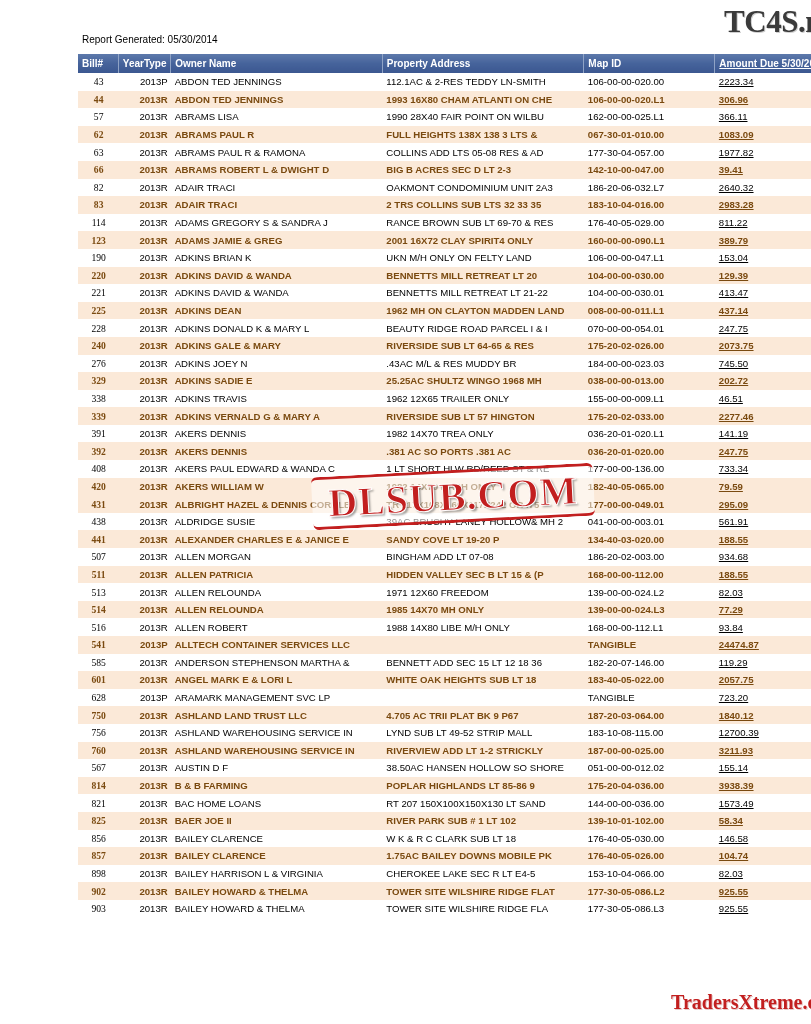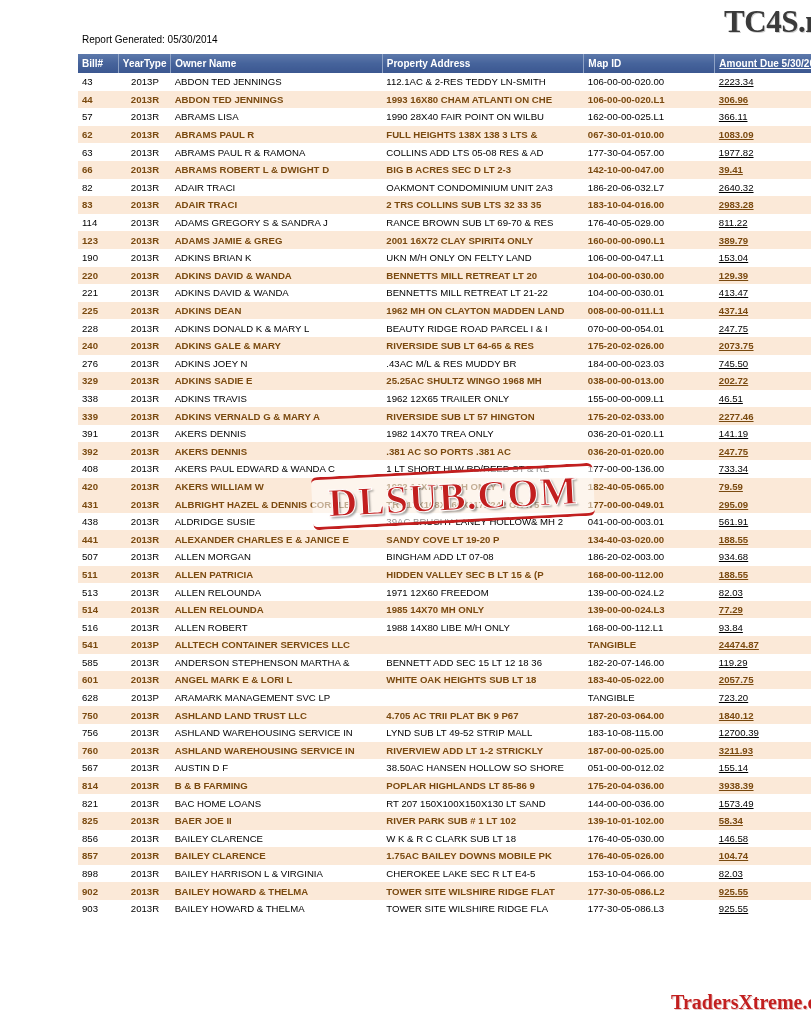--- a/index.html
+++ b/index.html
@@ -57,21 +57,21 @@
     color: #ffffff;
     font-size: 10px;
     font-weight: bold;
     text-align: left;
     padding: 4px 3px 4px 4px;
     border-right: 1px solid #8fa3c6;
     white-space: nowrap;
   }
   table.report thead th:last-child { border-right: none; }
   th.c-bill, td.c-bill { width: 40px; text-align: right; padding-right: 6px; }
-  th.c-year, td.c-year { width: 52px; text-align: center; padding-left: 6px;}
+  th.c-year, td.c-year { width: 52px; text-align: right; padding-left: 6px;}
   th.c-owner, td.c-owner { width: 210px; }
   th.c-addr, td.c-addr { width: 200px; }
   th.c-map, td.c-map { width: 130px; }
   th.c-amt, td.c-amt { width: 110px; text-align: right; padding-right: 12px; }
   th.c-bill { text-align: left; padding-left: 4px; padding-right: 3px;}
   th.c-amt { text-align: right; padding-right: 10px; text-decoration: underline;}
 
   table.report tbody td {
     padding: 3.3px 3px 3.3px 4px;
     white-space: nowrap;
@@ -83,21 +83,21 @@
     background: #ffffff;
     color: #000000;
   }
   tbody tr.even td {
     background: #fbe9d8;
     color: #7a4a10;
     font-weight: bold;
   }
   tbody tr.even td.c-bill,
   tbody tr.even td.c-year { color: #7a4a10; }
-  tbody tr td.c-bill { text-align: left; }
+  tbody tr td.c-bill { text-align: center; font-family: Liberation Serif, serif; }
   tbody tr td.c-amt { text-align: left; text-decoration: underline; }
 
   .watermark {
     position: absolute;
     top: 470px;
     left: 0;
     width: 811px;
     text-align: center;
     pointer-events: none;
     z-index: 5;

